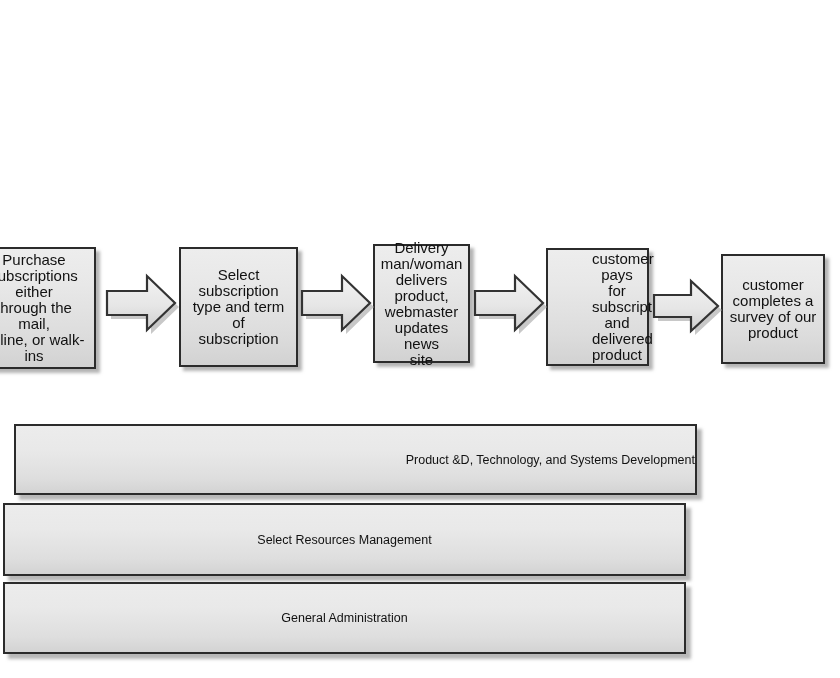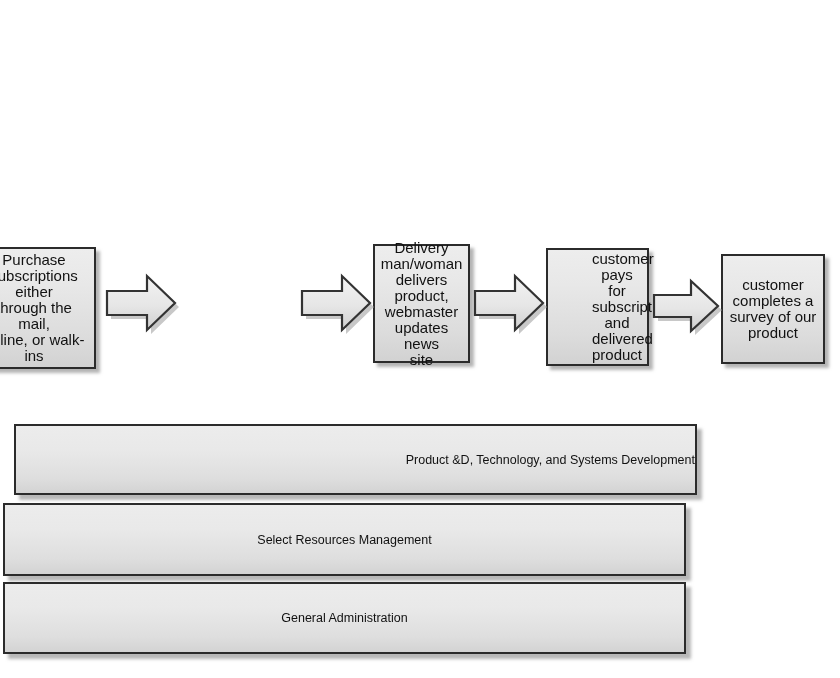--- a/index.html
+++ b/index.html
@@ -77,20 +77,25 @@
 
 <div id="canvas">
 
   <div class="proc-box" style="left:-28px; top:247px; width:124px; height:122px;">
     <span class="lbl">Purchase
 subscriptions either
 through the mail,
 online, or walk-ins</span>
   </div>
 
+  <div class="proc-box" style="left:179px; top:247px; width:119px; height:120px;">
+    <span class="lbl">Select subscription
+type and term of
+subscription</span>
+  </div>
 
   <div class="proc-box" style="left:373px; top:244px; width:97px; height:119px;">
     <span class="lbl">Delivery
 man/woman
 delivers product,
 webmaster
 updates news
 site</span>
   </div>
 

